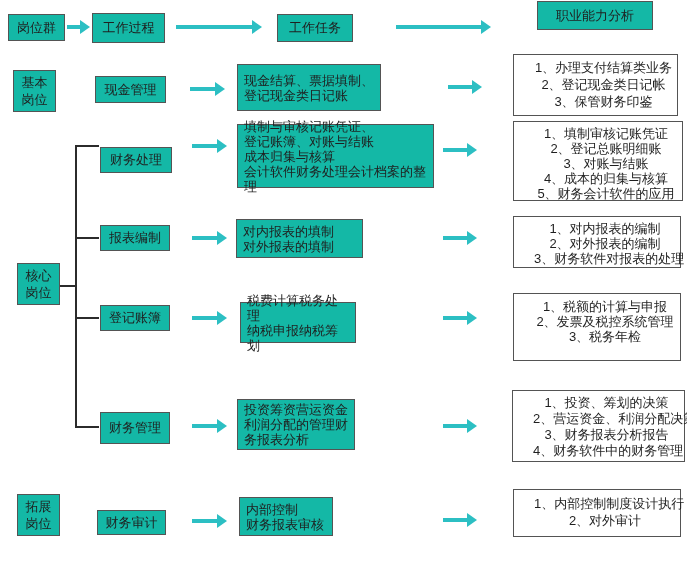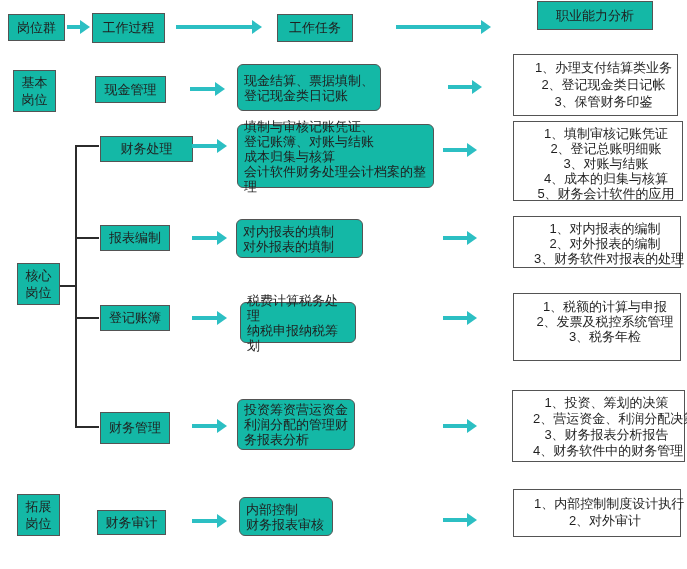--- a/index.html
+++ b/index.html
@@ -24,21 +24,20 @@
     justify-content:center;
     text-align:center;
     white-space:pre-line;
     color:var(--text);
   }
   .task-box{
     justify-content:flex-start;
     text-align:left;
     padding:2px 6px;
     line-height:15px;
-    border-radius:6px;
   }
   .list-box{
     position:absolute;
     border:1.5px solid var(--border);
     background:#fff;
     box-sizing:border-box;
     font-size:13px;
     text-align:center;
     padding:4px 4px 2px 20px;
     color:var(--text);
@@ -99,21 +98,21 @@
   <div class="arrow" style="left:448px;top:80px;width:34px">
       <i class="shaft"></i>
       <i class="head"></i>
     </div>
   <div class="list-box" style="left:513px;top:54px;width:165px;height:62px;line-height:17px">
     <div class="item">1、办理支付结算类业务</div>
     <div class="item">2、登记现金类日记帐</div>
     <div class="item">3、保管财务印鉴</div>
   </div>
 
-  <div class="box" style="left:100px;top:136px;width:93px;height:26px">财务处理</div>
+  <div class="box" style="left:100px;top:147px;width:72px;height:26px">财务处理</div>
   <div class="arrow" style="left:192px;top:139px;width:35px">
       <i class="shaft"></i>
       <i class="head"></i>
     </div>
   <div class="box task-box" style="left:237px;top:124px;width:197px;height:64px">填制与审核记账凭证、
 登记账簿、对账与结账
 成本归集与核算
 会计软件财务处理会计档案的整理</div>
   <div class="arrow" style="left:443px;top:143px;width:34px">
       <i class="shaft"></i>

